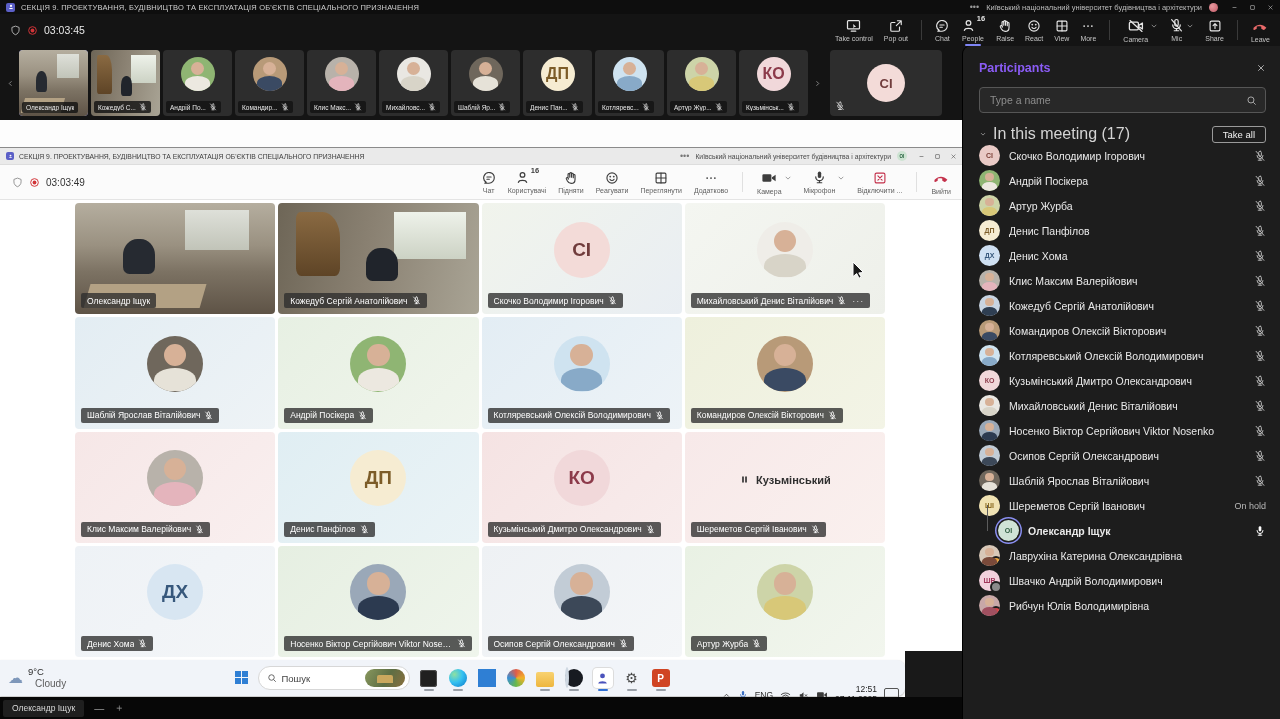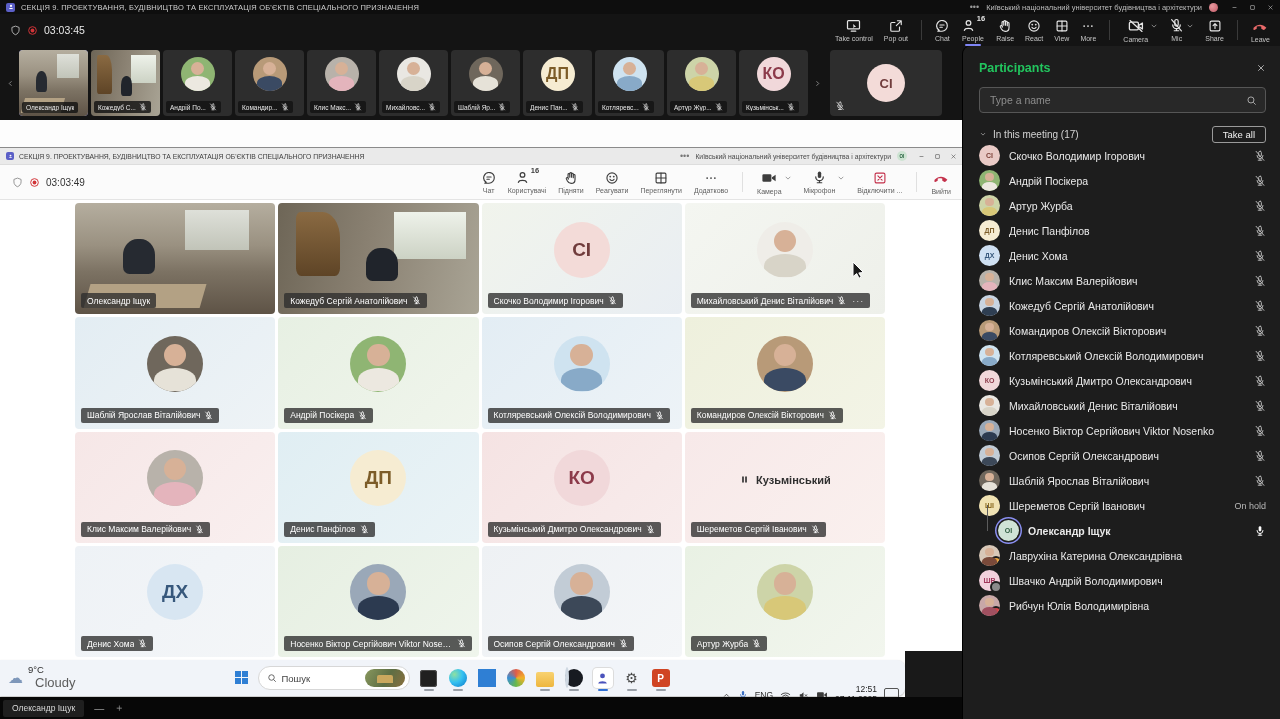--- a/index.html
+++ b/index.html
@@ -88,21 +88,21 @@
   .scene2 .w1{left:58%;top:8%;width:36%;height:42%;background:linear-gradient(180deg,#eef2ea,#ccd2c4);}
   .scene2 .sculpt{left:9%;top:8%;width:22%;height:58%;background:linear-gradient(180deg,#8a6a42,#5e4426);border-radius:10% 40% 12% 12%;}
   .scene2 .prs{left:44%;top:40%;width:16%;height:30%;background:#20242b;border-radius:45% 45% 20% 20%;}
 
   
   #taskbar{position:absolute;left:0;top:540px;width:905px;height:36px;background:#f1f4f9;border-radius:0 8px 8px 0;box-shadow:0 1px 2px rgba(0,0,0,.25);display:flex;align-items:center;}
   #weather{position:absolute;left:8px;top:0;height:36px;display:flex;align-items:center;gap:5px;}
   #weather .cl{font-size:15px;color:#7e97ba;}
   #weather .wt{display:flex;flex-direction:column;line-height:1.15;}
   #weather .t1{font-size:9.5px;color:#2c2c2c;}
-  #weather .t2{font-size:13px;color:#5c5c5c;padding-left:7px;}
+  #weather .t2{font-size:10px;color:#5c5c5c;padding-left:7px;}
   #apps{margin:0 auto;display:flex;align-items:center;gap:9px;}
   .winlogo{width:14px;height:14px;display:grid;grid-template-columns:6px 6px;grid-template-rows:6px 6px;gap:1px;}
   .winlogo i{background:#2f7fd4;}
   #sbox{width:152px;height:24px;background:#fff;border:1px solid #d7d7d7;border-radius:12px;display:flex;align-items:center;padding:0 4px 0 8px;gap:5px;box-sizing:border-box;}
   #sbox .sq{font-size:9.5px;color:#444;flex:1;}
   #simg{width:40px;height:18px;border-radius:9px;background:linear-gradient(120deg,#89985e 0%,#5d6e44 55%,#8a6f3e 100%);position:relative;overflow:hidden;}
   #simg::after{content:"";position:absolute;left:30%;top:35%;width:40%;height:45%;background:#caa85e;border-radius:2px 2px 0 0;}
   .app{width:20px;height:20px;border-radius:4px;flex:none;position:relative;display:flex;align-items:center;justify-content:center;}
   .app.active{background:#fff;box-shadow:0 0 0 1px #dcdcdc;}
   .app .run{position:absolute;left:5px;right:5px;bottom:-3px;height:2px;border-radius:1px;background:#9aa0a8;}
@@ -124,30 +124,30 @@
   #tray .nbox{width:13px;height:13px;border:1px solid #555;border-radius:2px;}
 
   
   #bbar{position:absolute;left:0;top:697px;width:1280px;height:22px;background:#070707;display:flex;align-items:center;padding-left:3px;box-sizing:border-box;gap:10px;}
   #btab{height:17px;background:#1f1f1f;border-radius:2px;display:flex;align-items:center;padding:0 9px;font-size:8.5px;color:#d9d9d9;}
   #bbar .mini{color:#9a9a9a;font-size:10px;}
 
   
   #panel{position:absolute;left:963px;top:46px;width:317px;height:673px;background:#1d1d1d;border-radius:8px 0 0 0;box-sizing:border-box;padding:12px 14px 0 16px;box-shadow:-1px 0 0 #000;}
   #phead{display:flex;align-items:center;justify-content:space-between;height:20px;}
-  #phead .t{font-size:12.5px;font-weight:bold;color:#22c55e;}
+  #phead .t{font-size:12.5px;font-weight:bold;color:#8b5cf6;}
   #phead .x{color:#c8c8c8;}
   #psearch{margin-top:9px;height:26px;background:#282828;border:1px solid #565656;border-radius:4px;display:flex;align-items:center;padding:0 8px;gap:6px;box-sizing:border-box;}
   #psearch input{flex:1;background:transparent;border:none;outline:none;color:#ddd;font-size:10.5px;font-family:inherit;}
   #psearch input::placeholder{color:#8d8d8d;}
   #psearch .si{color:#b5b5b5;}
   #pinvite{margin-top:9px;height:26px;border:1px solid #8a8a8a;border-radius:4px;background:transparent;display:flex;align-items:center;justify-content:center;gap:6px;color:#f0f0f0;font-size:10.5px;width:100%;box-sizing:border-box;}
   .psec{margin-top:12px;display:flex;align-items:center;gap:6px;height:18px;}
   .psec .cv{color:#a8a8a8;}
-  .psec .st{font-size:10px;color:#d4d4d4;}
+  .psec .st{font-size:16px;color:#d4d4d4;}
   .psec .muteall{margin-left:auto;border:1px solid #9a9a9a;border-radius:3px;background:transparent;color:#f0f0f0;font-size:9.5px;padding:2px 10px;}
   .p-row{height:25px;display:flex;align-items:center;gap:9px;position:relative;}
   .p-row .p-av{width:21px;height:21px;border-radius:50%;font-size:7px;flex:none;position:relative;}
   .p-row .p-name{font-size:10.5px;color:#e9e9e9;white-space:nowrap;overflow:hidden;text-overflow:ellipsis;flex:1;}
   .p-row .p-name.b{font-weight:bold;}
   .p-row .p-right{color:#b9b9b9;font-size:9px;flex:none;display:flex;align-items:center;}
   .p-row.child{margin-left:19px;}
   .p-row.child::before{content:"";position:absolute;left:-11px;top:-13px;width:1px;height:26px;background:#5c5c5c;}
   .p-av.ring{box-shadow:0 0 0 1.5px #1d1d1d,0 0 0 3px #8a8ff0;}
   .p-av .bdg{position:absolute;right:-2px;bottom:-2px;width:8px;height:8px;border-radius:50%;border:2px solid #1d1d1d;background:var(--bdg,#888);}

